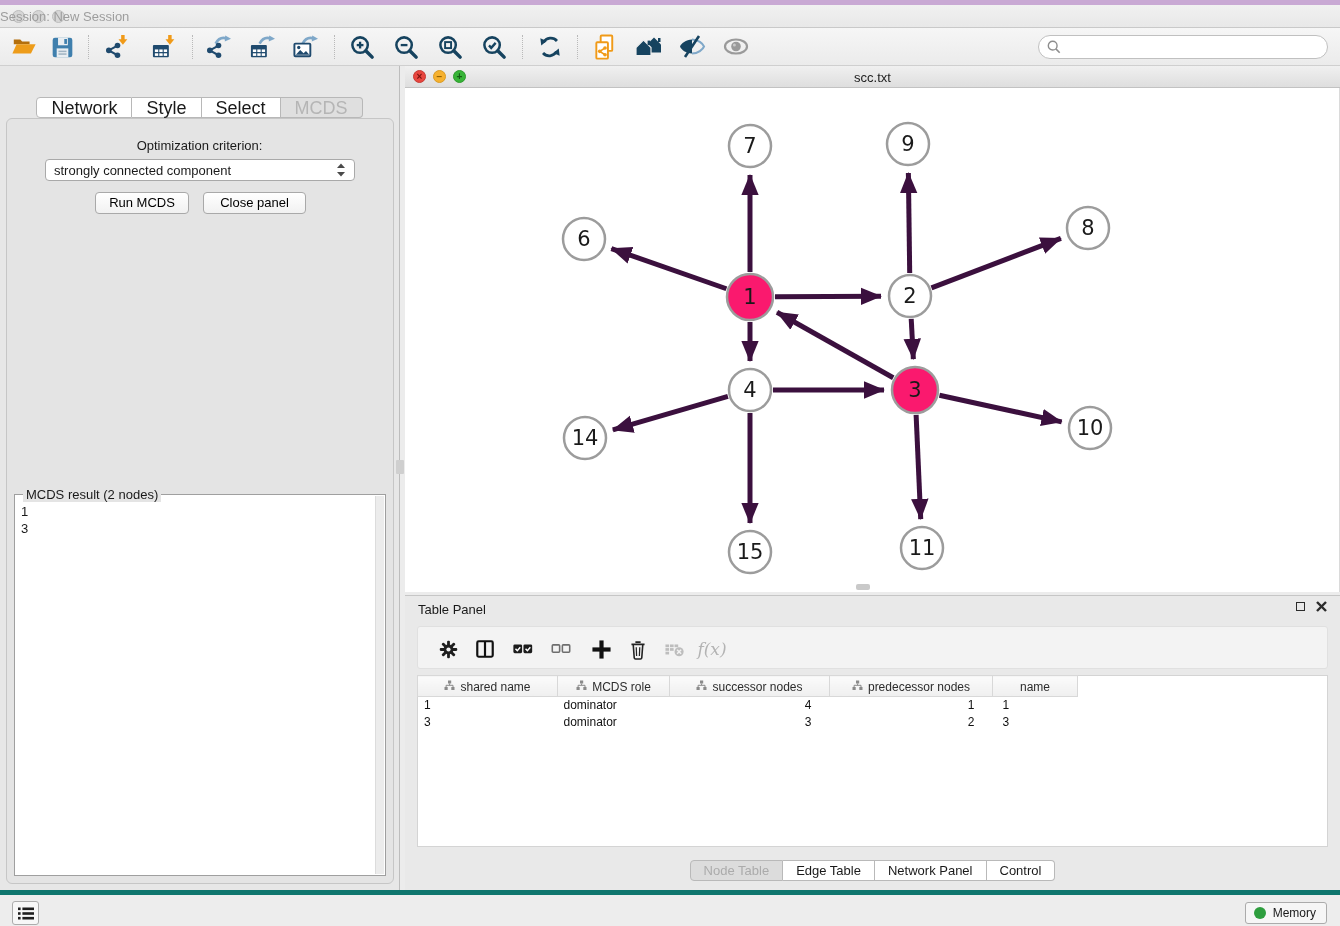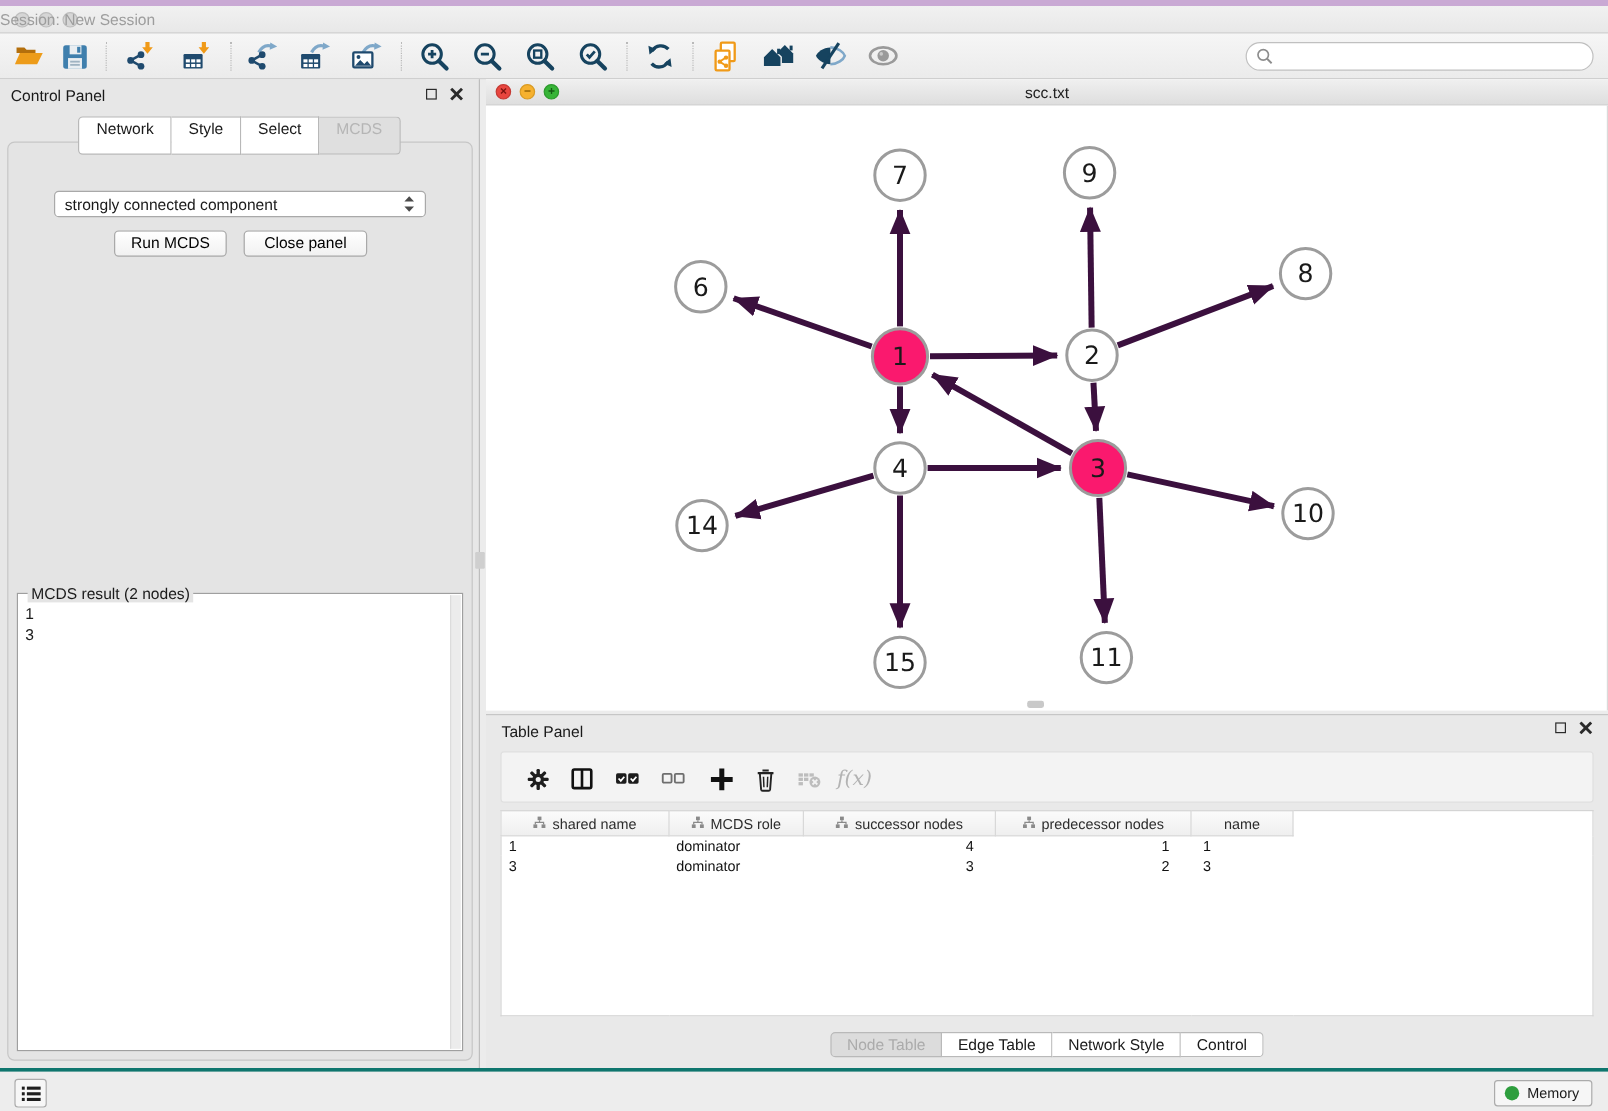--- a/index.html
+++ b/index.html
@@ -27,22 +27,22 @@
   
   .control-panel { position:absolute; left:0; top:66px; width:400px; height:824px;
     background:#e7e7e7; border-right:1px solid #bdbdbd; }
   .cp-head { position:absolute; left:0; top:0; width:100%; height:26px; }
   .cp-title { position:absolute; left:9px; top:6px; }
   .win-sq { position:absolute; width:9px; height:9px; border:1.5px solid #2b2b2b; top:8px; }
   .win-x  { position:absolute; top:7px; }
   .cp-frame { position:absolute; left:6px; top:52px; width:388px; height:766px;
     border:1px solid #c6c6c6; border-radius:6px; background:#e4e4e4; }
   .cp-tabs { position:absolute; left:0; top:31px; width:100%; height:22px; text-align:center; z-index:2; }
-  .cp-tab { display:inline-block; height:32px; line-height:20px; padding:0 14px; background:#fff;
-    border:1px solid #b8b8b8; border-left:none; font-size:13px; }
+  .cp-tab { display:inline-block; height:21px; line-height:20px; padding:0 14px; background:#fff;
+    border:1px solid #b8b8b8; border-left:none; font-size:18px; }
   .cp-tab:first-child { border-left:1px solid #b8b8b8; border-radius:4px 0 0 4px; }
   .cp-tab:last-child { border-radius:0 4px 4px 0; }
   .cp-tab.sel { background:#dfdfdf; color:#b5b5b5;text-align:center; }
   .opt-label { position:absolute; left:0; top:72px; width:100%; text-align:center; }
   .dropdown { position:absolute; left:45px; top:93px; width:310px; height:22px; background:#fff;
     border:1px solid #a9a9a9; border-radius:4px; display:flex; align-items:center; padding:0 8px; }
   .dropdown .val { flex:1; }
   .cp-btn { position:absolute; top:126px; height:22px; background:linear-gradient(#ffffff,#f1f1f1);
     border:1px solid #a9a9a9; border-radius:4px; font-size:13px; text-align:center; line-height:20px; }
   .result-box { position:absolute; left:14px; top:428px; width:372px; height:382px;
@@ -86,21 +86,21 @@
   .tp-tab { display:inline-block; height:21px; line-height:20px; padding:0 13px; background:#fff;
     border:1px solid #b9b9b9; border-left:none; font-size:13px; }
   .tp-tab:first-child { border-left:1px solid #b9b9b9; border-radius:4px 0 0 4px; }
   .tp-tab:last-child { border-radius:0 4px 4px 0; }
   .tp-tab.sel { background:#dcdcdc; color:#ababab; }
   .tp-winbtns .win-sq { top:6px; }
   .tp-winbtns .win-x { top:5px; }
 
   
   .statusbar { position:absolute; left:0; top:890px; width:1340px; height:36px;
-    background:#ededed; border-top:3px solid #0f766e; }
+    background:#ededed; border-top:5px solid #0f766e; }
   .sb-left-btn { position:absolute; left:12px; top:6px; width:27px; height:24px;
     background:#f7f7f7; border:1px solid #acacac; border-radius:3px; display:flex; align-items:center; justify-content:center; }
   .memory-btn { position:absolute; right:13px; top:7px; height:22px; padding:0 10px 0 8px;
     background:#f6f6f6; border:1px solid #ababab; border-radius:3px; display:flex; align-items:center; font-size:12px; }
   .mem-dot { width:12px; height:12px; border-radius:50%; background:#2e9e3e; margin-right:7px; }
 
   
   .v-split-handle { position:absolute; left:396px; top:460px; width:8px; height:14px; background:#cfcfcf; border-radius:1px; }
 </style>
 </head>
@@ -276,34 +276,25 @@
     <div class="searchbox">
       <svg width="14" height="14" viewBox="0 0 16 16">
           <circle cx="6.5" cy="6.5" r="5" stroke="#8d8d8d" stroke-width="1.6" fill="none"></circle>
           <line x1="10.2" y1="10.2" x2="14.5" y2="14.5" stroke="#8d8d8d" stroke-width="1.8"></line>
         </svg>
       <input type="text" style="">
     </div>
   </div>
 
   <div class="control-panel">
-    <div class="cp-head">
-      <span class="cp-title">Control Panel</span>
-      <span class="win-sq" style="right:35px"></span>
-      <svg class="win-x" style="right:13px" width="11" height="11" viewBox="0 0 11 11">
-          <g stroke="#2b2b2b" stroke-width="2.4">
-            <line x1="1" y1="1" x2="10" y2="10"></line>
-            <line x1="10" y1="1" x2="1" y2="10"></line>
-          </g>
-        </svg>
-    </div>
     <div class="cp-frame"></div>
     <div class="cp-tabs">
       <span class="cp-tab">Network</span><span class="cp-tab">Style</span><span class="cp-tab">Select</span><span class="cp-tab sel">MCDS</span>
     </div>
+    <div class="opt-label">Optimization criterion:</div>
     <div class="dropdown">
       <span class="val">strongly connected component</span>
       <svg width="10" height="14" viewBox="0 0 10 14">
           <path d="M5 0.5 L9 5 H1 Z" fill="#4a4a4a"></path>
           <path d="M5 13.5 L1 9 H9 Z" fill="#4a4a4a"></path>
         </svg>
     </div>
     <button class="cp-btn" style="left:95px; width:94px;">Run MCDS</button>
     <button class="cp-btn" style="left:203px; width:103px;">Close panel</button>
     <div class="result-box">
@@ -537,21 +528,21 @@
         <td class="c-name">3</td>
         <td></td>
       </tr>
       <tr>
             <td colspan="6" style="height:110px;"></td>
           </tr>
     </tbody>
       </table>
 
     <div class="tp-tabs">
-      <span class="tp-tab sel">Node Table</span><span class="tp-tab">Edge Table</span><span class="tp-tab">Network Style</span><span class="tp-tab">Control</span>
+      <span class="tp-tab sel">Node Table</span><span class="tp-tab">Edge Table</span><span class="tp-tab">Network Panel</span><span class="tp-tab">Control</span>
     </div>
   </div>
 
   <div class="statusbar">
     <span class="sb-left-btn">
       <svg width="16" height="13" viewBox="0 0 16 13">
           <g fill="#1e1e1e">
             <rect x="0" y="0.5" width="2.6" height="2.6"></rect>
             <rect x="4.4" y="0.5" width="11.6" height="2.6"></rect>
             <rect x="0" y="5.2" width="2.6" height="2.6"></rect>

